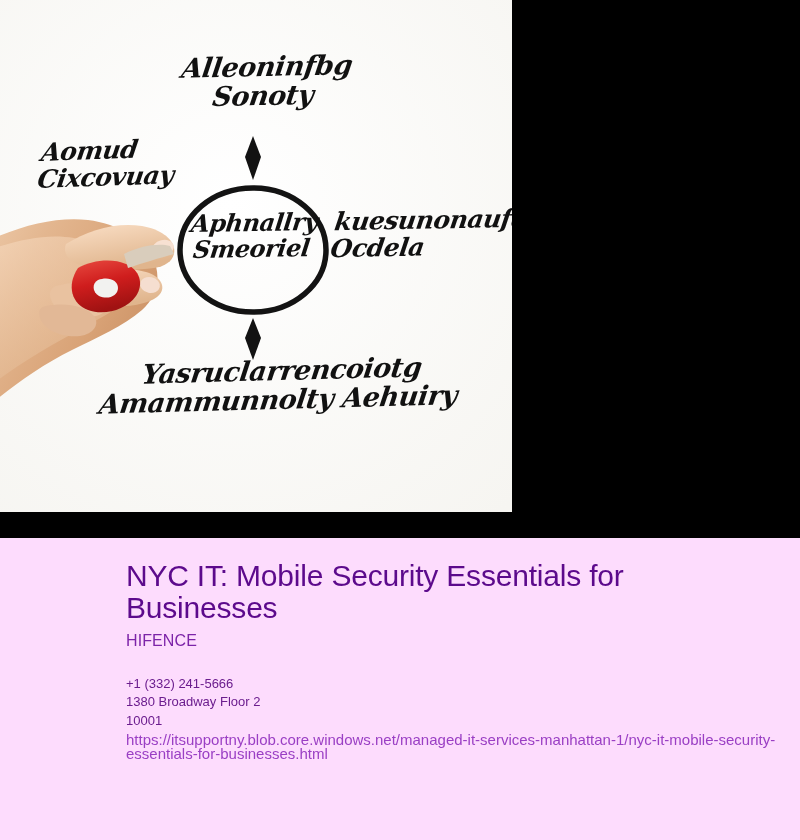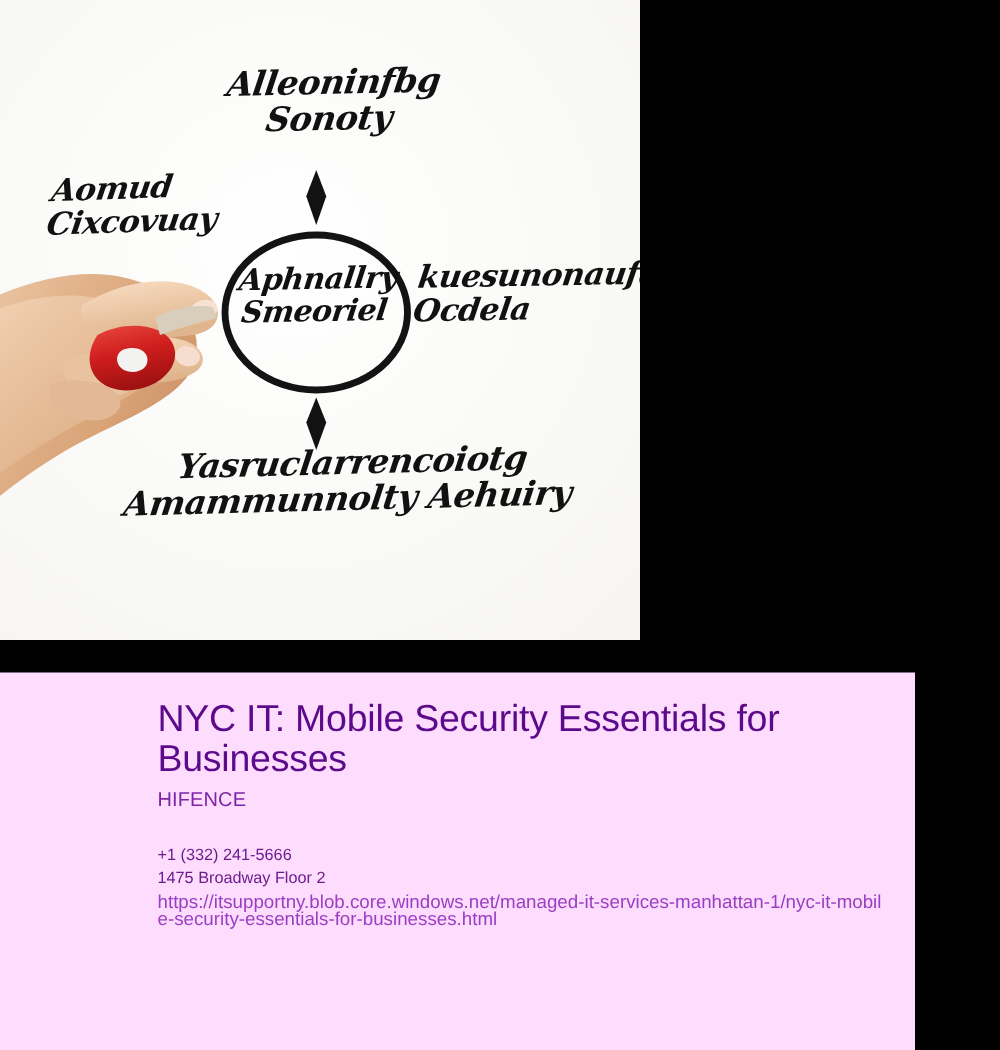--- a/index.html
+++ b/index.html
@@ -106,21 +106,21 @@
     width: 512px;
     height: 26px;
     background: #000000;
   }
 
   
   .info-panel {
     position: absolute;
     left: 0;
     top: 538px;
-    width: 732px;
+    width: 800px;
     height: 302px;
     background: #fddcfd;
   }
   .info-inner {
     position: absolute;
     left: 126px;
     top: 22px;
     right: 20px;
   }
   .info-title {
@@ -265,20 +265,21 @@
 
   <div class="info-panel">
     <div class="info-inner">
 
       <h1 class="info-title">NYC IT: Mobile Security Essentials for Businesses</h1>
 
       <div class="info-subtitle">HIFENCE</div>
 
       <div class="contact-block">
         <div class="contact-line">+1 (332) 241-5666</div>
-        <div class="contact-line">1475 Broadway Floor 2</div>
+        <div class="contact-line">1380 Broadway Floor 2</div>
+        <div class="contact-line">10001</div>
       </div>
 
       <div class="info-url">https://itsupportny.blob.core.windows.net/managed-it-services-manhattan-1/nyc-it-mobile-security-essentials-for-businesses.html</div>
     </div>
   </div>
 
 </div>
 
 </body></html>

